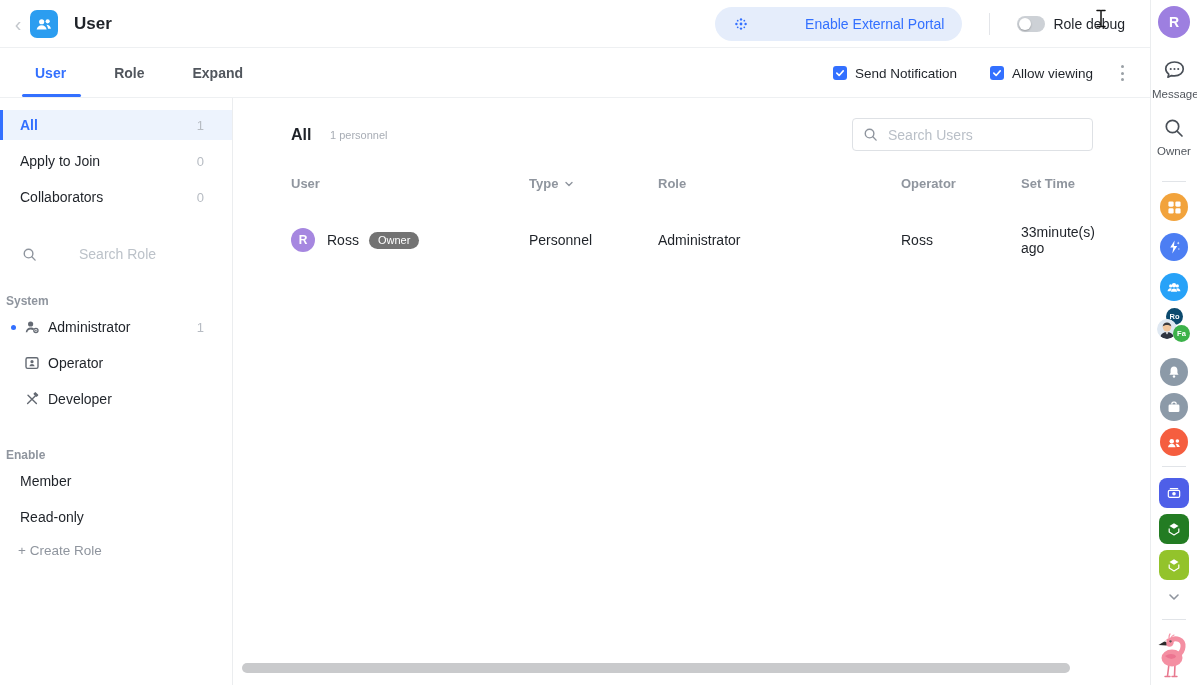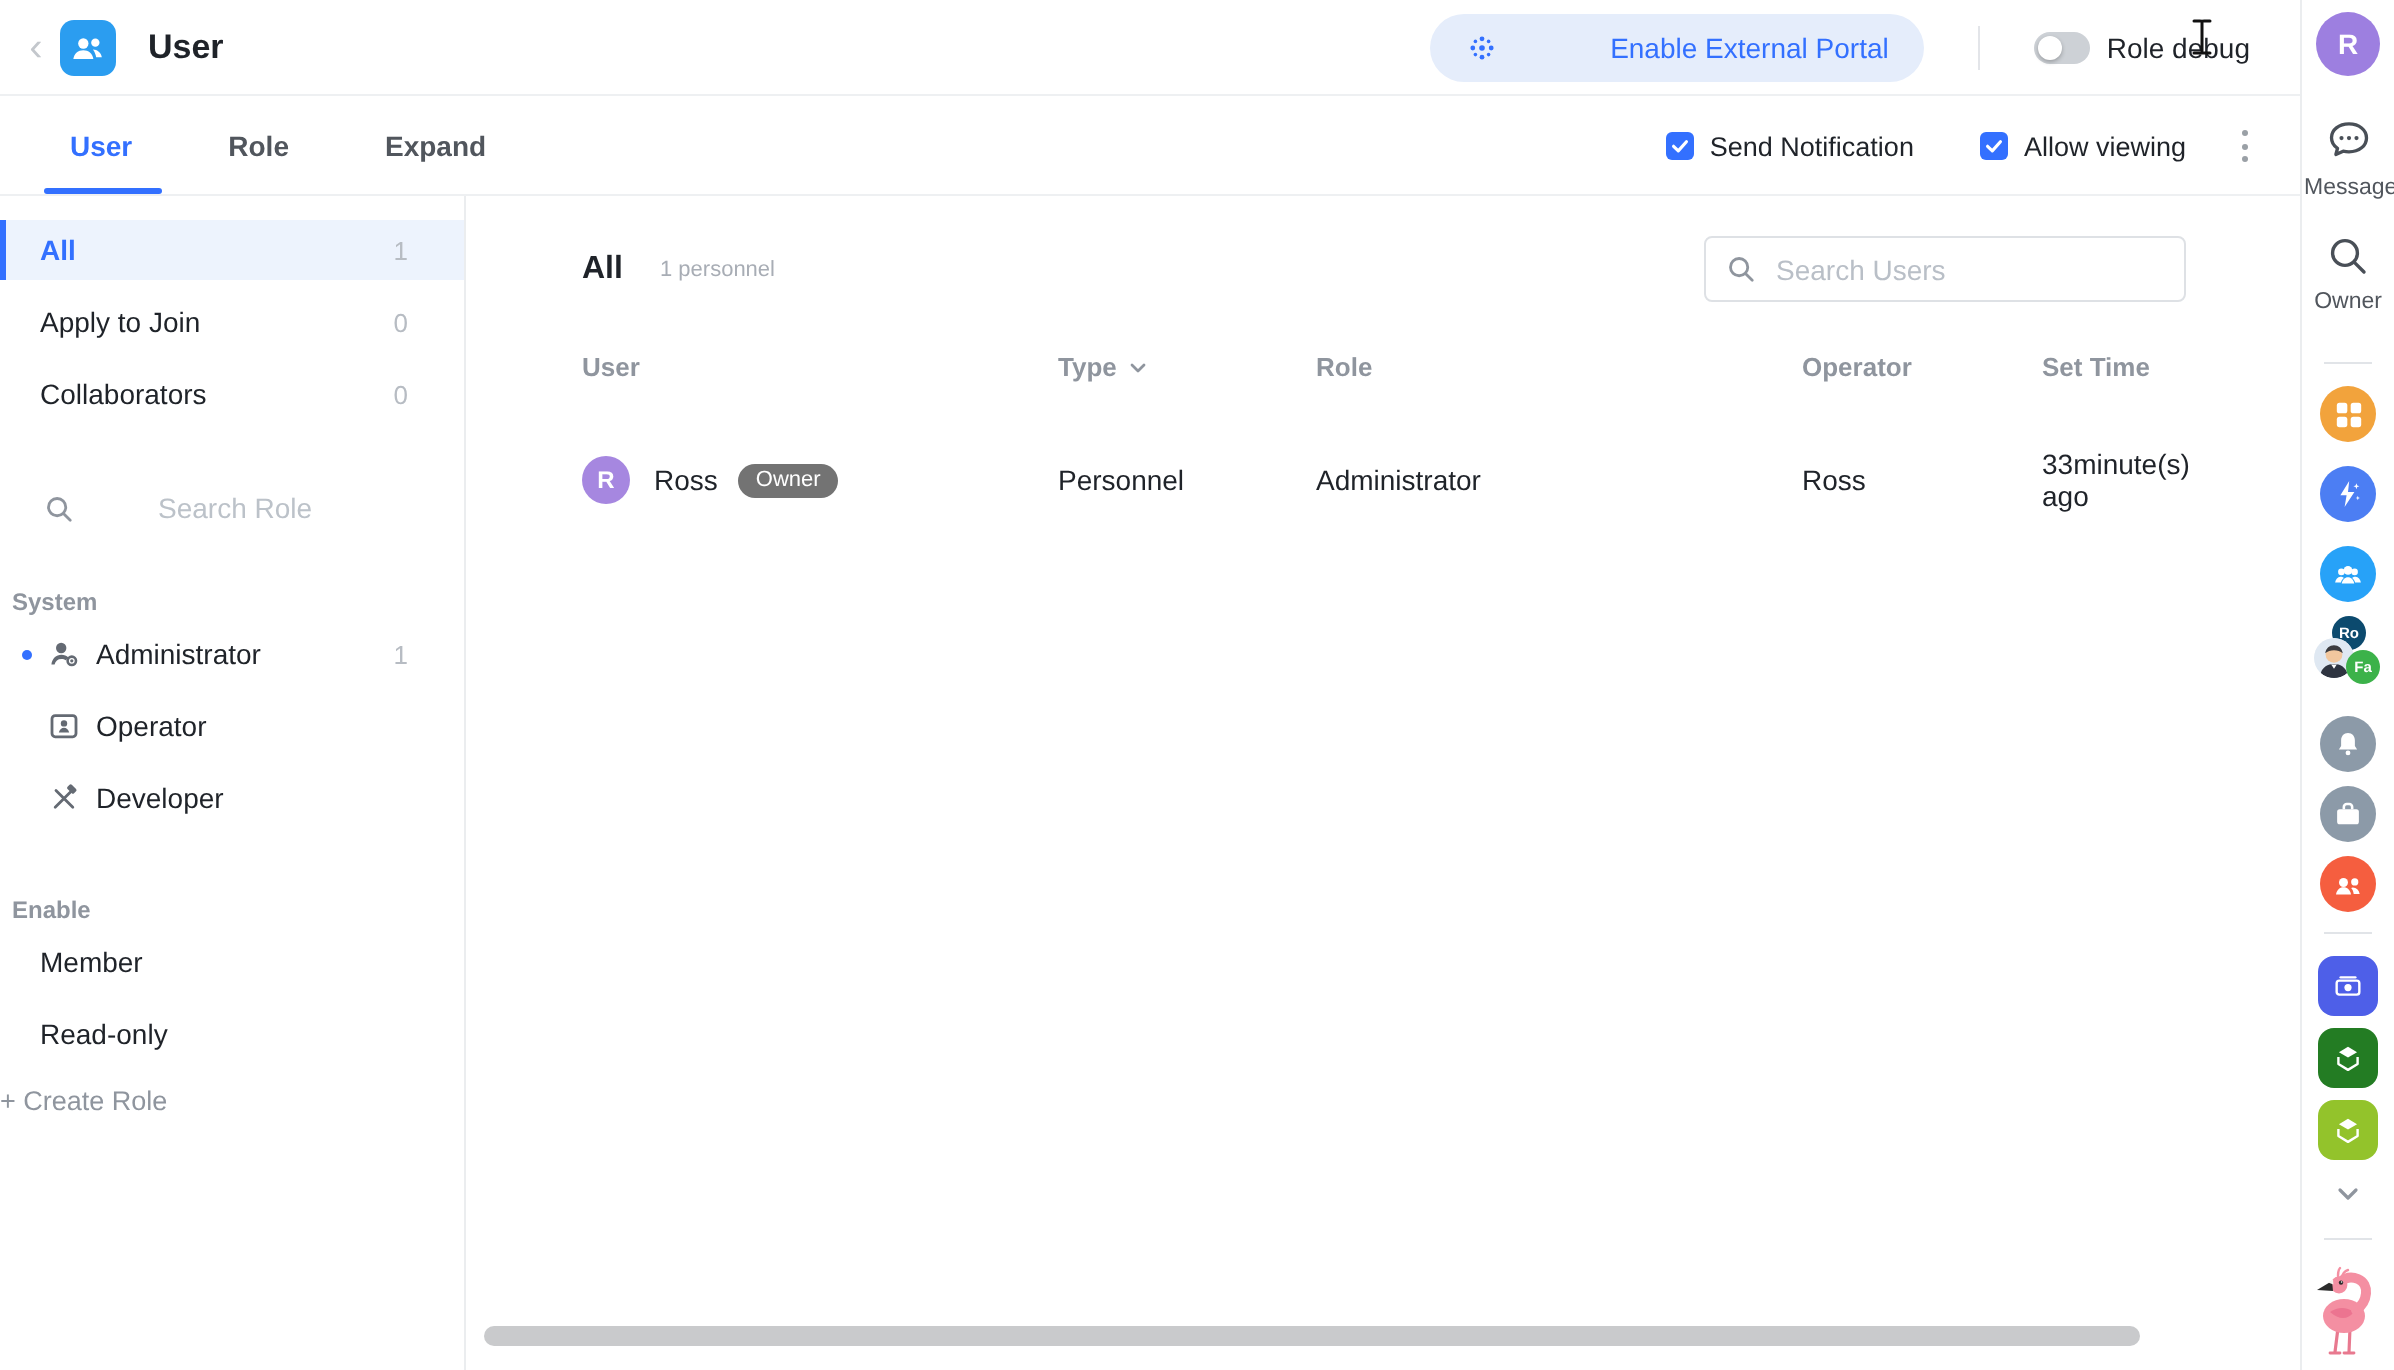--- a/index.html
+++ b/index.html
@@ -62,21 +62,21 @@
   .section-title { margin-top:30px; padding-left:6px; font-size:12px; font-weight:700;
     color:#8f959e; height:16px; display:flex; align-items:center; }
   .role-row { height:36px; display:flex; align-items:center; padding:0 28px 0 24px;
     font-size:14px; color:#1f2329; position:relative; cursor:pointer; }
   .role-row .dot { position:absolute; left:11px; width:5px; height:5px; border-radius:50%;
     background:#3370ff; }
   .role-row .r-icon { width:16px; height:16px; margin-right:8px; display:flex;
     align-items:center; justify-content:center; }
   .custom-row { height:36px; display:flex; align-items:center; padding:0 28px 0 20px;
     font-size:14px; cursor:pointer; }
-  .create-role { margin-top:8px; font-size:13.5px; color:#8f959e; cursor:pointer; }
+  .create-role { margin-top:8px; padding-left:18px; font-size:13.5px; color:#8f959e; cursor:pointer; }
 
   
   .main { position:absolute; top:98px; left:234px; width:916px; bottom:0; background:#fff; }
   .page-title { position:absolute; left:57px; top:28px; font-size:16px; font-weight:700; }
   .page-subtitle { position:absolute; left:96px; top:31px; font-size:11px; color:#a8adb5; }
   .user-search { position:absolute; left:618px; top:20px; width:241px; height:33px;
     border:1px solid #dee1e5; border-radius:4px; display:flex; align-items:center; padding:0 10px; }
   .user-search input { border:none; outline:none; flex:1; margin-left:8px; font-size:14px;
     font-family:inherit; color:#1f2329; min-width:0; }
   .user-search input::placeholder { color:#b9bfc7; }

